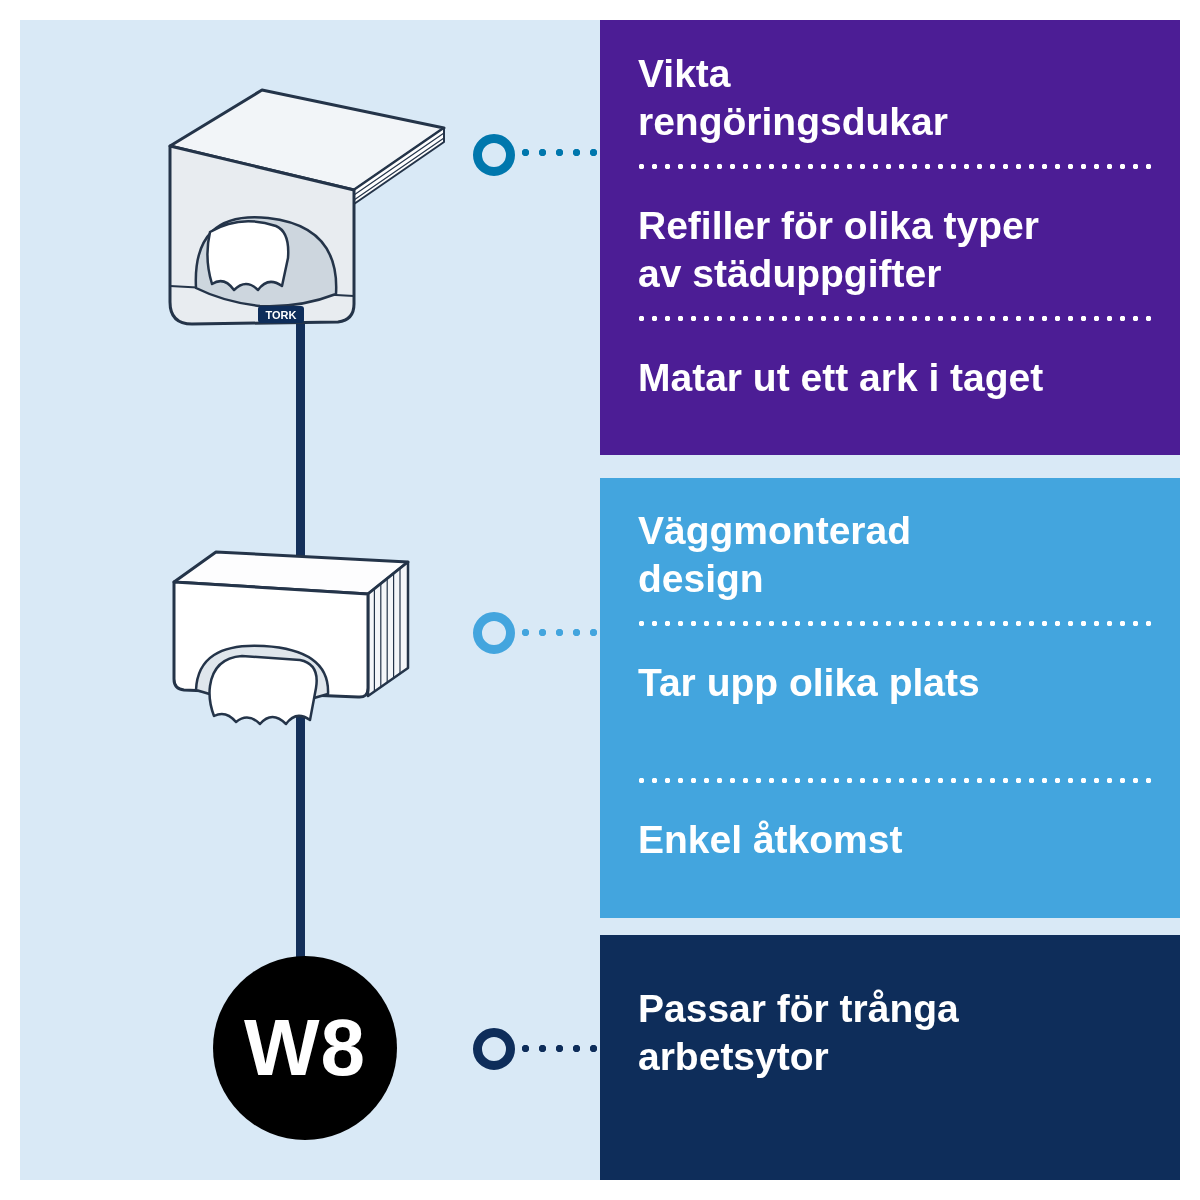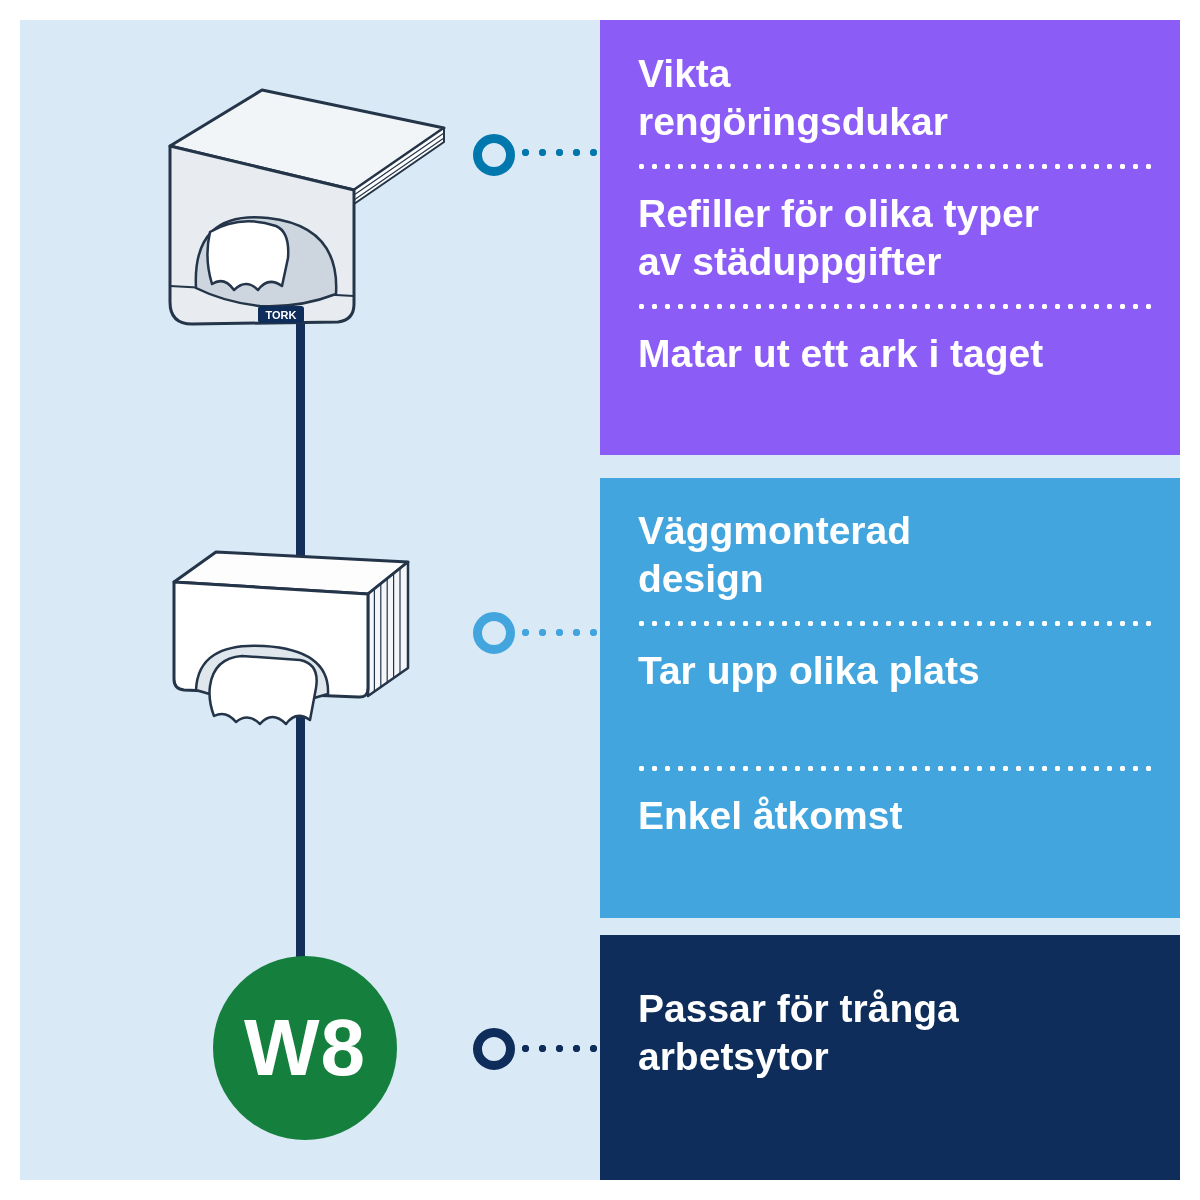--- a/index.html
+++ b/index.html
@@ -4,31 +4,31 @@
 <style>
   html,body{margin:0;padding:0;}
   body{width:1200px;height:1200px;font-family:"Liberation Sans",sans-serif;background:#ffffff;}
   .canvas{position:relative;width:1200px;height:1200px;background:#ffffff;overflow:hidden;}
   .inner-bg{position:absolute;left:20px;top:20px;width:1160px;height:1160px;background:#d9e9f6;}
   .vline{position:absolute;left:296px;top:150px;width:9px;height:880px;background:#14305a;z-index:1;}
   .dispenser{position:absolute;z-index:2;}
   .dispenser-1{left:140px;top:72px;width:330px;height:280px;}
   .dispenser-2{left:158px;top:538px;width:272px;height:212px;}
   .badge{position:absolute;left:213px;top:956px;width:184px;height:184px;border-radius:50%;
-         background:#15803d;display:flex;align-items:center;justify-content:center;
+         background:#000000;display:flex;align-items:center;justify-content:center;
          color:#ffffff;font-size:80px;font-weight:bold;z-index:3;letter-spacing:1px;}
   .panel{position:absolute;left:600px;width:580px;color:#ffffff;font-weight:bold;box-sizing:border-box;}
-  .panel-1{top:20px;height:435px;background:#8b5cf6;padding:30px 22px 0 38px;}
+  .panel-1{top:20px;height:435px;background:#4c1d95;padding:30px 22px 0 38px;}
   .panel-2{top:478px;height:440px;background:#43a5de;padding:29px 22px 0 38px;}
   .panel-3{top:935px;height:245px;background:#0e2d5a;padding:50px 22px 0 38px;}
   .feature{font-size:39px;line-height:1.22;white-space:pre-line;}
   .sep{height:7px;margin-top:18px;
        background-image:radial-gradient(circle at 3.5px 3.5px,#ffffff 2.6px,rgba(255,255,255,0) 3px);
        background-size:13px 7px;background-repeat:repeat-x;}
-  .sep + .feature{margin-top:20px;}
+  .sep + .feature{margin-top:32px;}
   .sep-low{margin-top:70px;}
   .ring{position:absolute;width:24px;height:24px;border-radius:50%;background:transparent;z-index:2;
         border:9px solid #0077ad;}
   .ring-1{left:473px;top:134px;border-color:#0077ad;}
   .ring-2{left:473px;top:612px;border-color:#43a5de;}
   .ring-3{left:473px;top:1028px;border-color:#0e2d5a;}
   .leader{position:absolute;width:80px;height:9px;background-repeat:repeat-x;background-size:17px 9px;z-index:2;}
   .leader-1{left:521px;top:148px;background-image:radial-gradient(circle at 4.5px 4.5px,#0077ad 3.4px,rgba(0,0,0,0) 4px);}
   .leader-2{left:521px;top:628px;background-image:radial-gradient(circle at 4.5px 4.5px,#43a5de 3.4px,rgba(0,0,0,0) 4px);}
   .leader-3{left:521px;top:1044px;background-image:radial-gradient(circle at 4.5px 4.5px,#0e2d5a 3.4px,rgba(0,0,0,0) 4px);}

